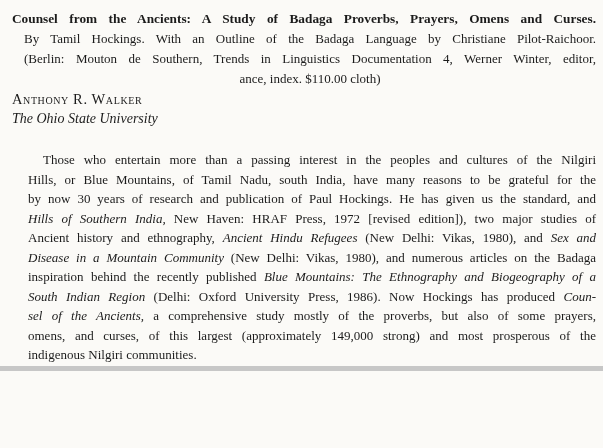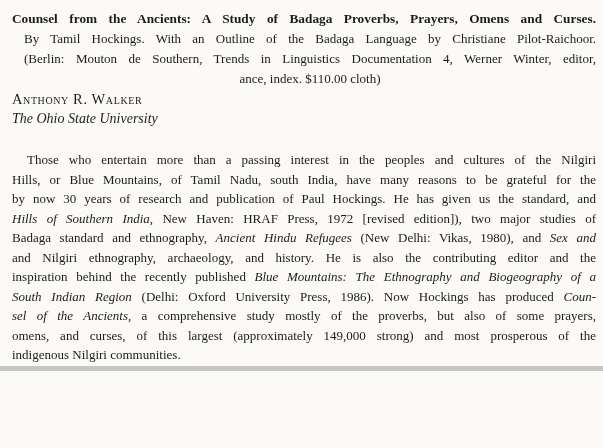--- a/index.html
+++ b/index.html
@@ -40,21 +40,21 @@
     font-variant: small-caps;
     font-size: 14.5px;
     line-height: 20px;
     letter-spacing: 0.6px;
   }
   .reviewer-affiliation {
     font-style: italic;
     font-size: 14px;
     line-height: 20px;
   }
-  .body-para { margin-top: 21px; }
+  .body-para { margin-top: 21px; margin-left: 16px; }
   .body-line {
     font-size: 13px;
     line-height: 19.5px;
   }
   .body-line.indent { text-indent: 15px; }
   .it { font-style: italic; }
   .scan-band {
     position: absolute;
     left: 0;
     bottom: 1px;
@@ -80,22 +80,22 @@
   <div class="reviewer">
     <div class="reviewer-name">Anthony R. Walker</div>
     <div class="reviewer-affiliation">The Ohio State University</div>
   </div>
 
   <div class="body-para" id="body-para">
       <div class="body-line just indent"><span>Those who entertain more than a passing interest in the peoples and cultures of the Nilgiri</span></div>
       <div class="body-line just"><span>Hills, or Blue Mountains, of Tamil Nadu, south India, have many reasons to be grateful for the</span></div>
       <div class="body-line just"><span>by now 30 years of research and publication of Paul Hockings. He has given us the standard, and</span></div>
       <div class="body-line just"><span class="it">Hills of Southern India,</span><span> New Haven: HRAF Press, 1972 [revised edition]), two major studies of</span></div>
-      <div class="body-line just"><span>Badaga standard and ethnography, </span><span class="it">Ancient Hindu Refugees</span><span> (New Delhi: Vikas, 1980), and </span><span class="it">Sex and</span></div>
-      <div class="body-line just"><span>and Nilgiri ethnography, archaeology, and history. He is also the contributing editor and the</span></div>
+      <div class="body-line just"><span>Ancient history and ethnography, </span><span class="it">Ancient Hindu Refugees</span><span> (New Delhi: Vikas, 1980), and </span><span class="it">Sex and</span></div>
+      <div class="body-line just"><span class="it">Disease in a Mountain Community</span><span> (New Delhi: Vikas, 1980), and numerous articles on the Badaga</span></div>
       <div class="body-line just"><span>inspiration behind the recently published </span><span class="it">Blue Mountains: The Ethnography and Biogeography of a</span></div>
       <div class="body-line just"><span class="it">South Indian Region</span><span> (Delhi: Oxford University Press, 1986). Now Hockings has produced </span><span class="it">Coun-</span></div>
       <div class="body-line just"><span class="it">sel of the Ancients,</span><span> a comprehensive study mostly of the proverbs, but also of some prayers,</span></div>
       <div class="body-line just"><span>omens, and curses, of this largest (approximately 149,000 strong) and most prosperous of the</span></div>
       <div class="body-line"><span>indigenous Nilgiri communities.</span></div>
     </div>
 
   <div class="scan-band"></div>
 
 </div>

